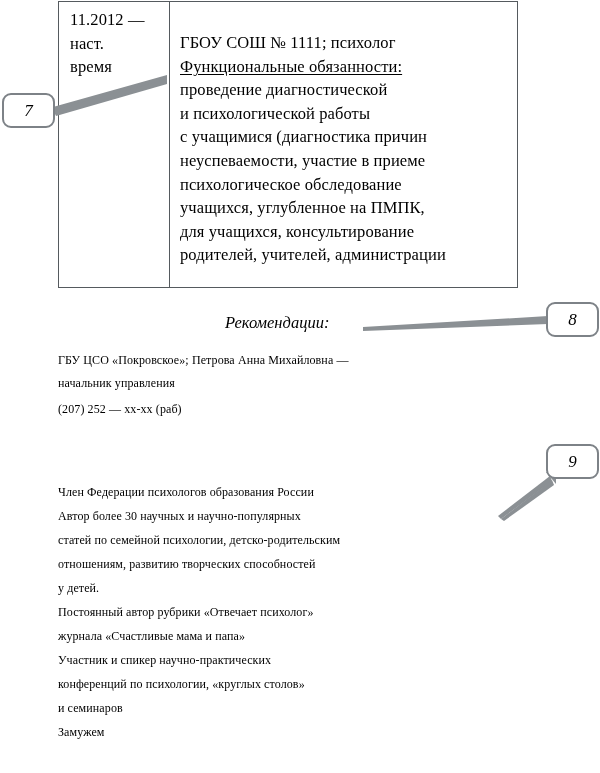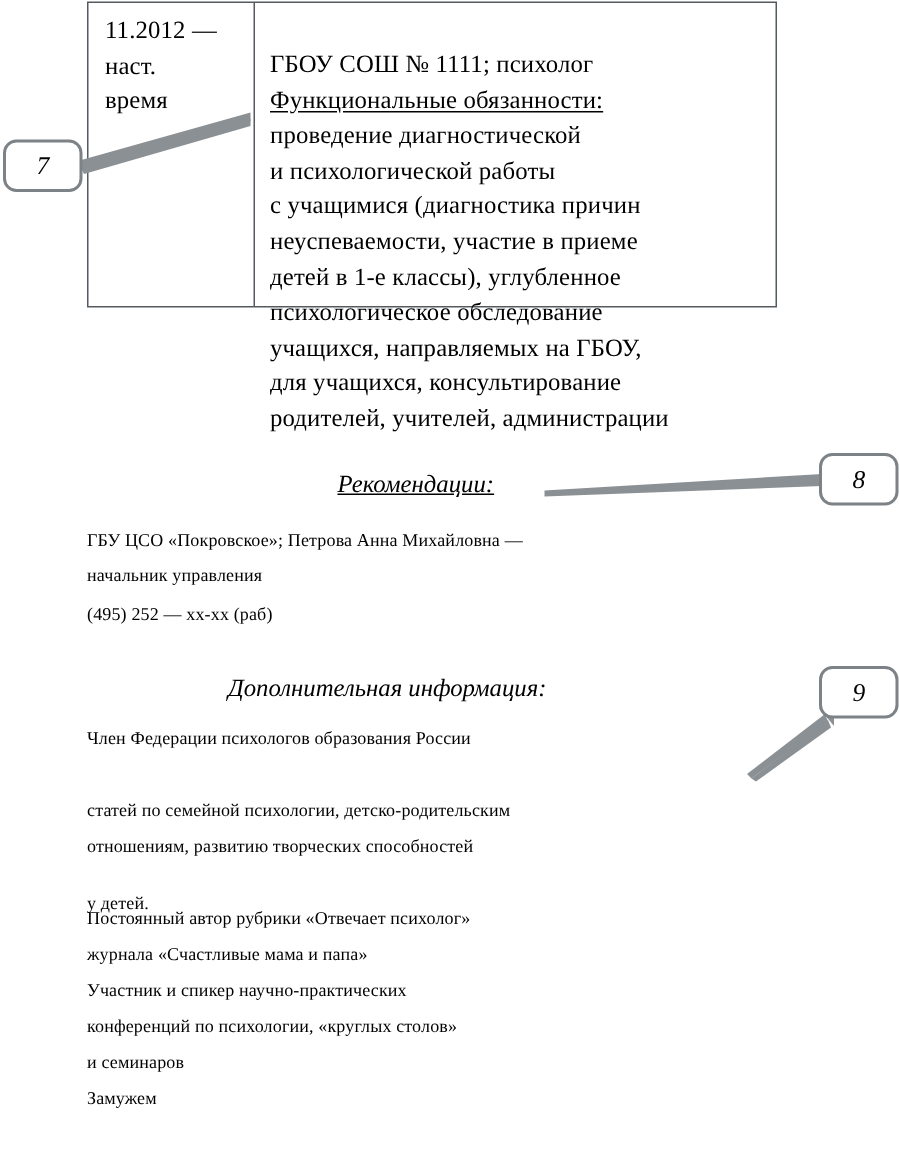--- a/index.html
+++ b/index.html
@@ -21,21 +21,21 @@
     position: absolute;
     inset: 0;
   }
 
   
   .cv-table {
     position: absolute;
     left: 58px;
     top: 1px;
     width: 460px;
-    height: 204px;
+    height: 287px;
     box-sizing: border-box;
     border: 1.5px solid #555a5e;
     display: flex;
   }
   .cv-col-left {
     width: 111px;
     box-sizing: border-box;
     border-right: 1.5px solid #555a5e;
     padding: 6px 0 0 11px;
   }
@@ -111,40 +111,39 @@
       <div class="cell-line">наст.</div>
       <div class="cell-line">время</div>
     </div>
     <div class="cv-col-right">
       <div class="cell-line">ГБОУ СОШ № 1111; психолог</div>
       <div class="cell-line underline">Функциональные обязанности:</div>
       <div class="cell-line">проведение диагностической</div>
       <div class="cell-line">и психологической работы</div>
       <div class="cell-line">с учащимися (диагностика причин</div>
       <div class="cell-line">неуспеваемости, участие в приеме</div>
-      <div class="cell-line">детей в 1-е классы), углубленное</div>
       <div class="cell-line">психологическое обследование</div>
-      <div class="cell-line">учащихся, направляемых на ГБОУ,</div>
+      <div class="cell-line">учащихся, углубленное на ПМПК,</div>
       <div class="cell-line">для учащихся, консультирование</div>
       <div class="cell-line">родителей, учителей, администрации</div>
     </div>
   </div>
 
-  <div class="section-head" style="left:225px; top:311px;text-decoration:underline;">Рекомендации:</div>
+  <div class="section-head" style="left:225px; top:311px;">Рекомендации:</div>
 
   <div class="doc-line" style="top:349px;">ГБУ ЦСО «Покровское»; Петрова Анна Михайловна —</div>
   <div class="doc-line" style="top:372px;">начальник управления</div>
-  <div class="doc-line" style="top:398px;">(495) 252 — xx-xx (раб)</div>
+  <div class="doc-line" style="top:398px;">(207) 252 — xx-xx (раб)</div>
 
-  <div class="section-head" style="left:152px; top:447px;">Дополнительная информация:</div>
 
   <div class="doc-line" style="top:481px;">Член Федерации психологов образования России</div>
+  <div class="doc-line" style="top:505px;">Автор более 30 научных и научно-популярных</div>
   <div class="doc-line" style="top:529px;">статей по семейной психологии, детско-родительским</div>
   <div class="doc-line" style="top:553px;">отношениям, развитию творческих способностей</div>
-  <div class="doc-line" style="top:591px;">у детей.</div>
+  <div class="doc-line" style="top:577px;">у детей.</div>
   <div class="doc-line" style="top:601px;">Постоянный автор рубрики «Отвечает психолог»</div>
   <div class="doc-line" style="top:625px;">журнала «Счастливые мама и папа»</div>
   <div class="doc-line" style="top:649px;">Участник и спикер научно-практических</div>
   <div class="doc-line" style="top:673px;">конференций по психологии, «круглых столов»</div>
   <div class="doc-line" style="top:697px;">и семинаров</div>
   <div class="doc-line" style="top:721px;">Замужем</div>
 
   <svg class="leader" style="left:0px; top:60px; width:220px; height:80px;" viewBox="0 0 220 80">
     <polygon points="53,47 167,15 167,21 56,53"></polygon>
     <polygon points="53,50 167,19 167,24 56,56"></polygon>

